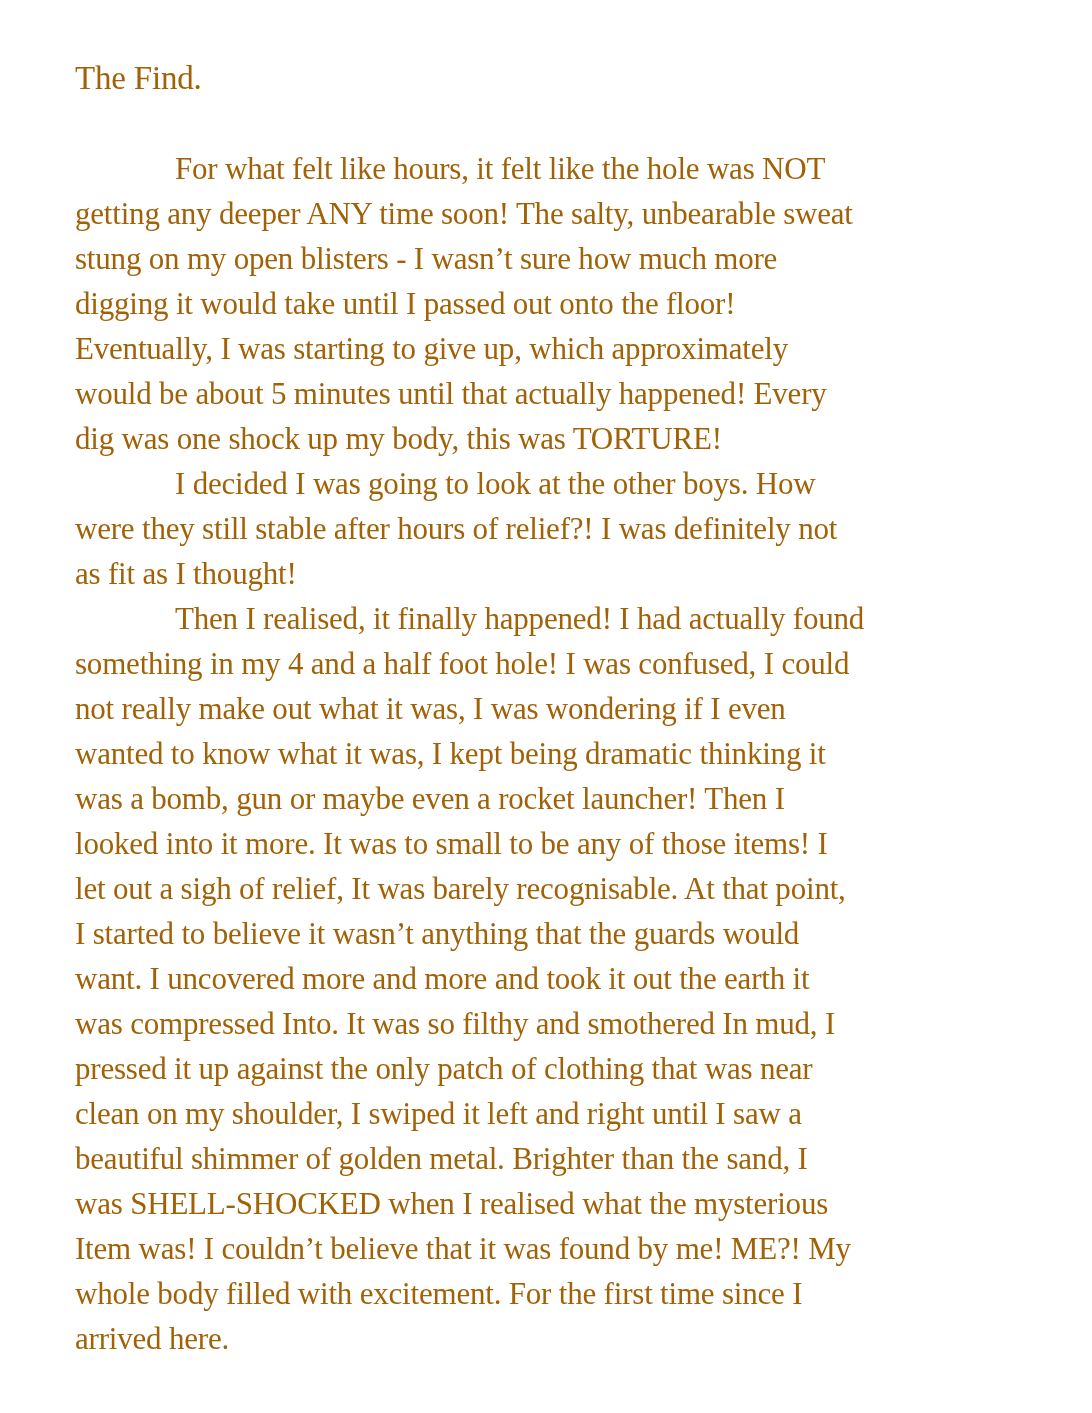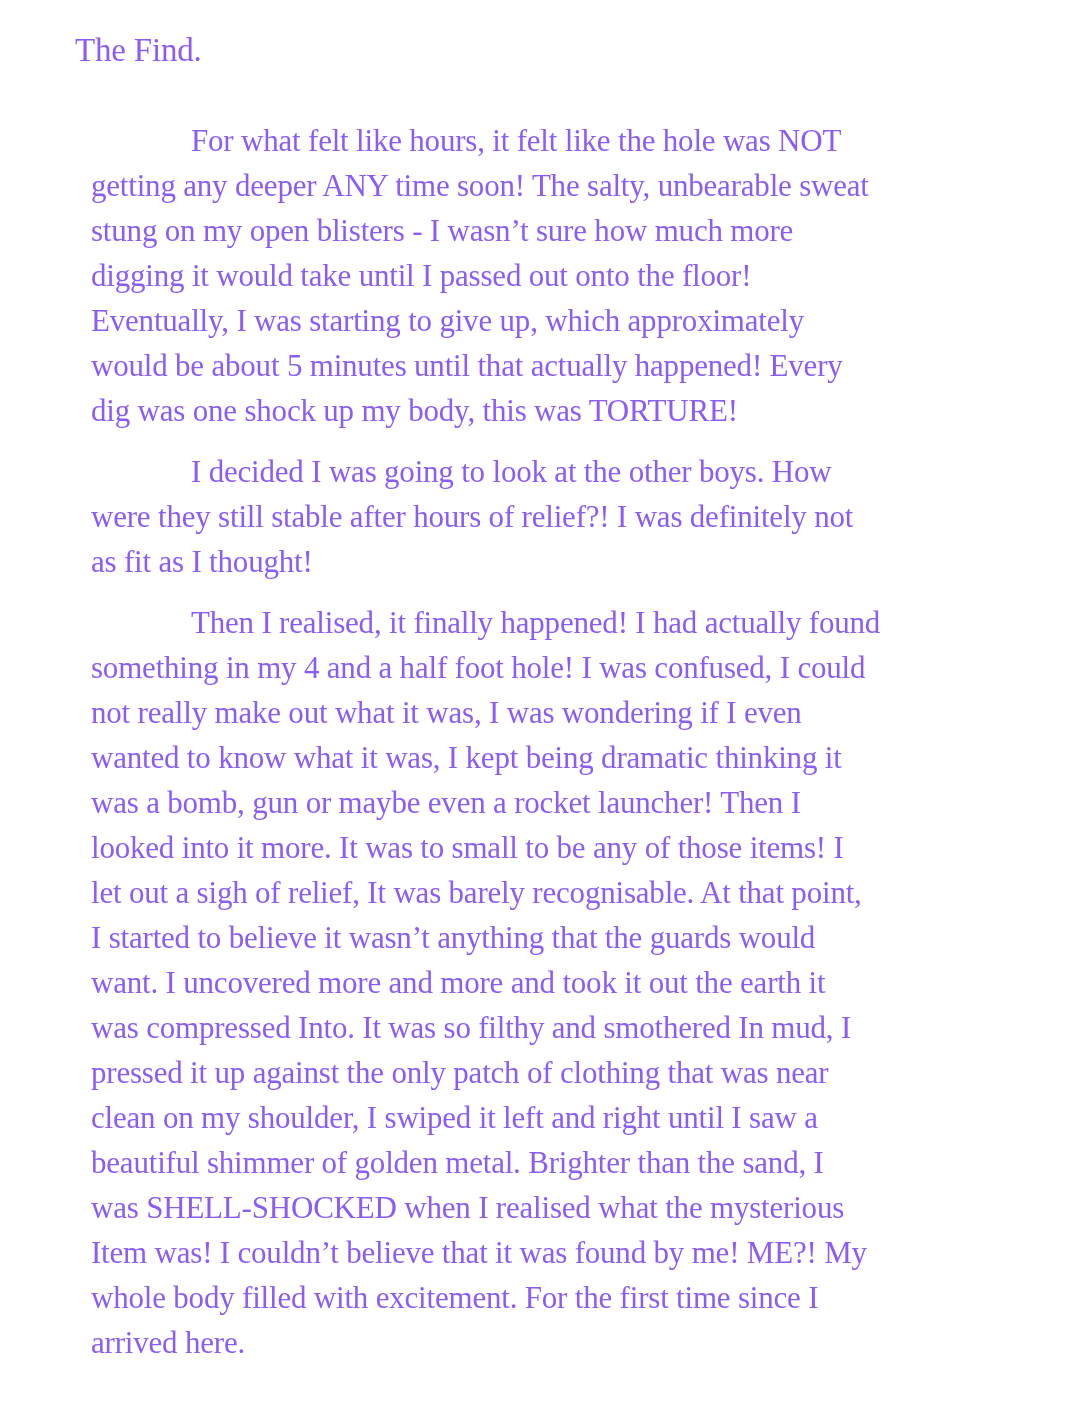--- a/index.html
+++ b/index.html
@@ -9,36 +9,36 @@
   body {
     width: 1092px;
     height: 1413px;
     background: #ffffff;
     overflow: hidden;
   }
   .page {
     box-sizing: border-box;
     width: 1092px;
     height: 1413px;
-    padding: 28px 20px 0 75px;
+    padding: 56px 20px 0 75px;
     font-family: "Liberation Serif", "DejaVu Serif", serif;
     font-size: 31px;
     line-height: 45px;
     letter-spacing: -0.2px;
-    color: #8b5cf6;
+    color: #a16207;
     background: #ffffff;
   }
   .doc-title {
     margin: 0 0 45px 0;
     font-weight: 400;
     font-size: 33px;
     white-space: pre;
   }
   .para {
-    margin: 16px;
+    margin: 0;
     white-space: pre;
     text-indent: 100px;
   }
 </style>
 </head>
 <body>
 
 <div class="page">
   <div class="doc-title">The Find.</div>
 

